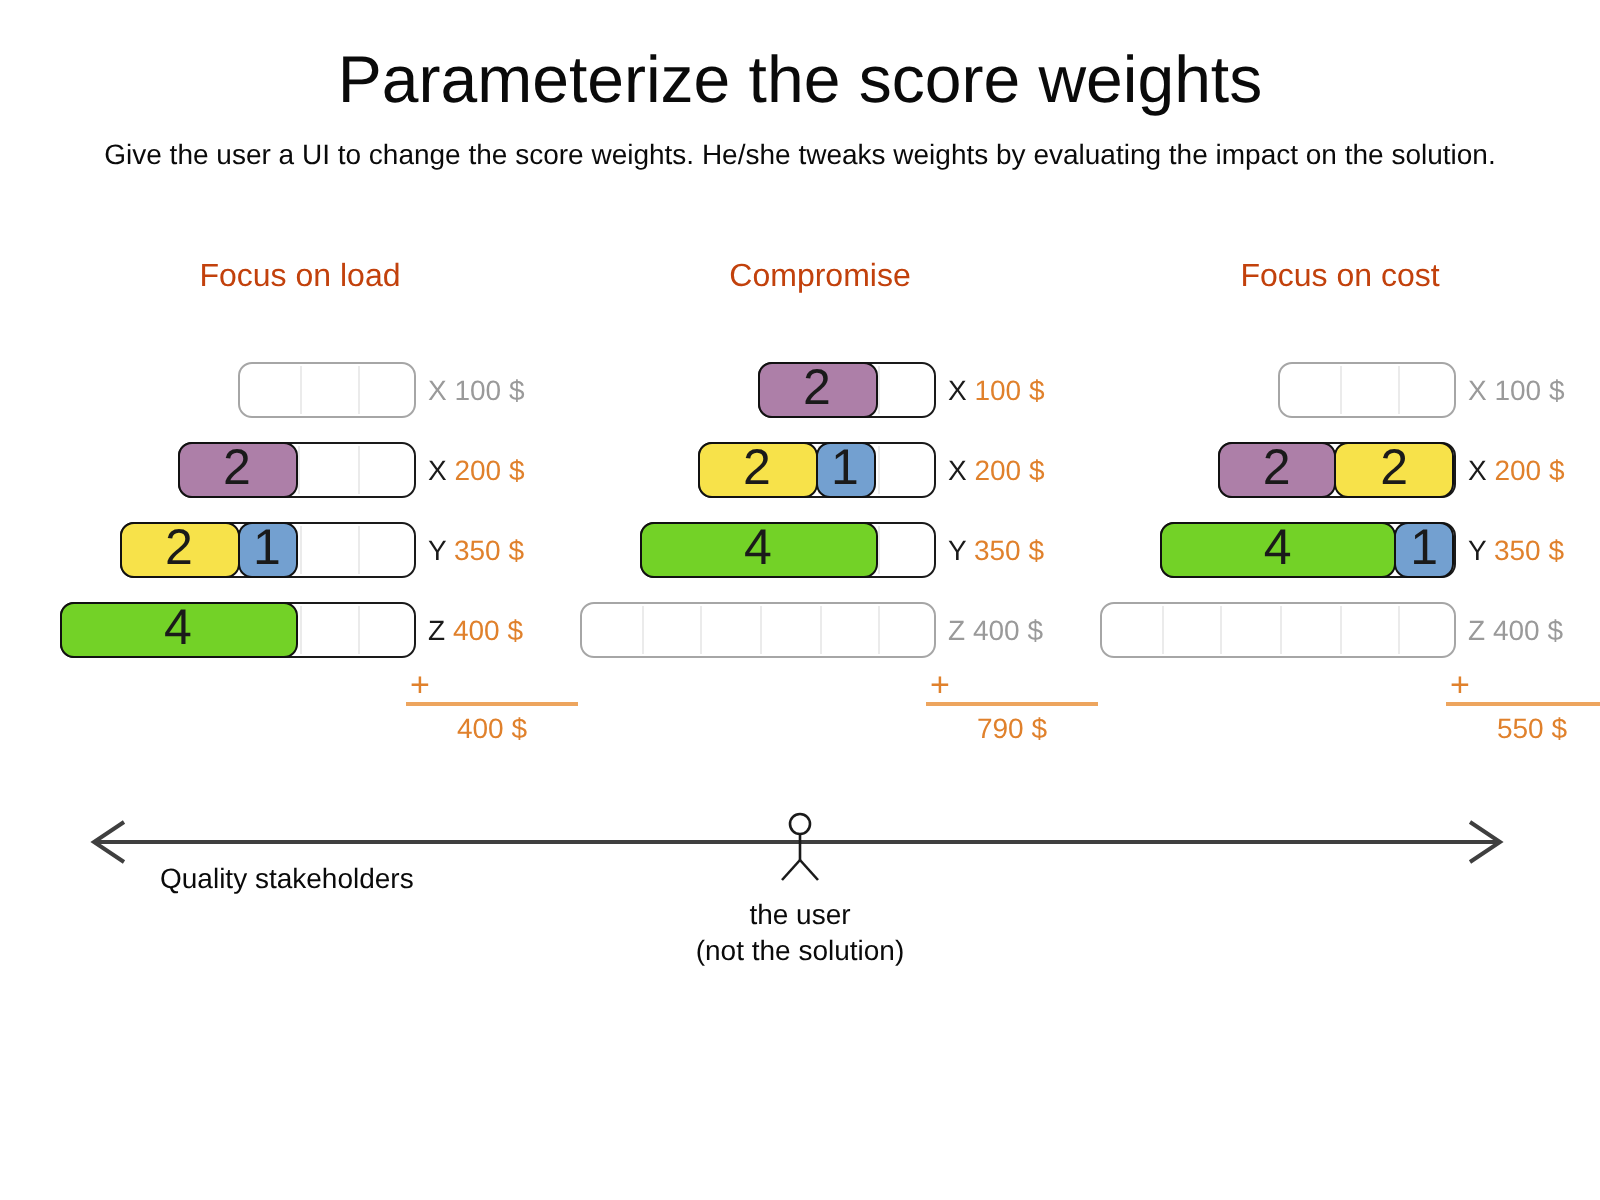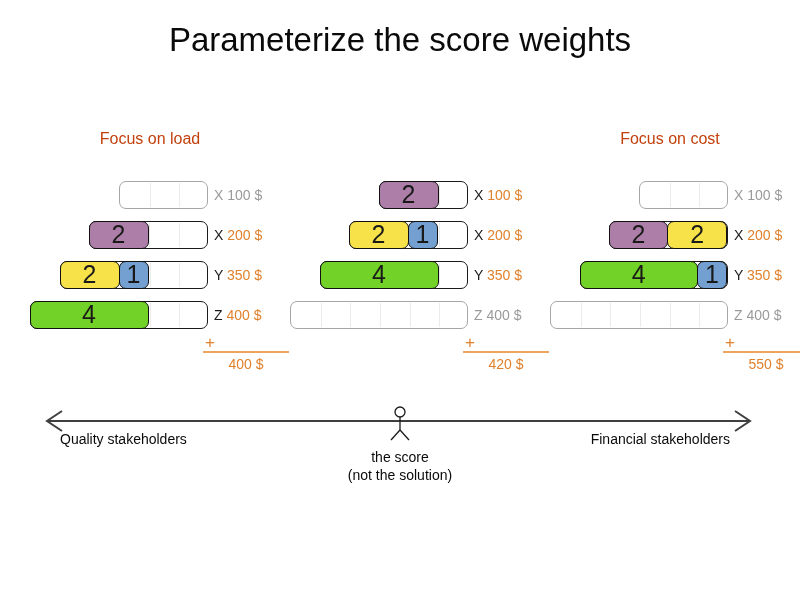--- a/index.html
+++ b/index.html
@@ -36,31 +36,32 @@
   .lbl .price{color:#e0812c;}
   .lbl.inactive,.lbl.inactive .price{color:#9a9a9a;}
 
   .sum{position:absolute;left:188px;top:208px;width:86px;}
   .sum-top{height:15px;border-bottom:2px solid #eda55e;color:#e0812c;
            font-size:17px;line-height:14px;padding-left:2px;}
   .sum-value{color:#e0812c;font-size:14px;text-align:center;padding-top:3px;}
 
   .axis-svg{position:absolute;top:390px;left:0;}
   .axis-label{position:absolute;font-size:14px;color:#0a0a0a;white-space:nowrap;}
-  .axis-label.left{left:60px;top:431px;text-align:center;}
+  .axis-label.left{left:80px;top:431px;text-align:center;}
   .axis-label.right{right:70px;top:431px;}
   .caption{position:absolute;left:0;width:800px;text-align:center;font-size:14px;color:#0a0a0a;}
   .caption.l1{top:449px;} .caption.l2{top:467px;}
 </style>
 </head>
 <body>
 
 <div class="page">
 
   <div class="title">Parameterize the score weights</div>
+  <div class="subtitle">Give the user a UI to change the score weights. He/she tweaks weights by evaluating the impact on the solution.</div>
 
   <div class="col" style="left:15px">
     <div class="col-title">Focus on load</div>
 
     <div class="row" style="top:53px">
       <div class="boxarea">
         <div class="box empty cap-3">
           <i class="seg" style="left:30px"></i>
             <i class="seg" style="left:59px"></i>
         </div>
@@ -120,20 +121,21 @@
       </div>
     </div>
 
     <div class="sum">
       <div class="sum-top">+</div>
       <div class="sum-value">400 $</div>
     </div>
   </div>
 
   <div class="col" style="left:275px">
+    <div class="col-title">Compromise</div>
 
     <div class="row" style="top:53px">
       <div class="boxarea">
         <div class="box cap-3">
           <i class="seg" style="left:30px"></i>
             <i class="seg" style="left:59px"></i>
           <div class="fill u-2 c-plum">2</div>
         </div>
       </div>
       <div class="lbl">
@@ -185,21 +187,21 @@
         </div>
       </div>
       <div class="lbl inactive">
         <span>Z</span>
         <span class="price">400 $</span>
       </div>
     </div>
 
     <div class="sum">
       <div class="sum-top">+</div>
-      <div class="sum-value">420 $</div>
+      <div class="sum-value">790 $</div>
     </div>
   </div>
 
   <div class="col" style="left:535px">
     <div class="col-title">Focus on cost</div>
 
     <div class="row" style="top:53px">
       <div class="boxarea">
         <div class="box empty cap-3">
           <i class="seg" style="left:30px"></i>
@@ -273,17 +275,16 @@
     <polyline points="735,21 750,31 735,41" fill="none" stroke="#3f3f3f" stroke-width="2"></polyline>
     <g>
       <circle cx="400" cy="22" r="5" fill="#fff" stroke="#1a1a1a" stroke-width="1.3"></circle>
       <line x1="400" y1="27" x2="400" y2="40" stroke="#1a1a1a" stroke-width="1.3"></line>
       <line x1="400" y1="40" x2="391" y2="50" stroke="#1a1a1a" stroke-width="1.3"></line>
       <line x1="400" y1="40" x2="409" y2="50" stroke="#1a1a1a" stroke-width="1.3"></line>
     </g>
   </svg>
 
   <div class="axis-label left">Quality stakeholders</div>
-  <div class="axis-label right">Financial stakeholders</div>
-  <div class="caption l1">the score</div>
+  <div class="caption l1">the user</div>
   <div class="caption l2">(not the solution)</div>
 
 </div>
 
 </body></html>

